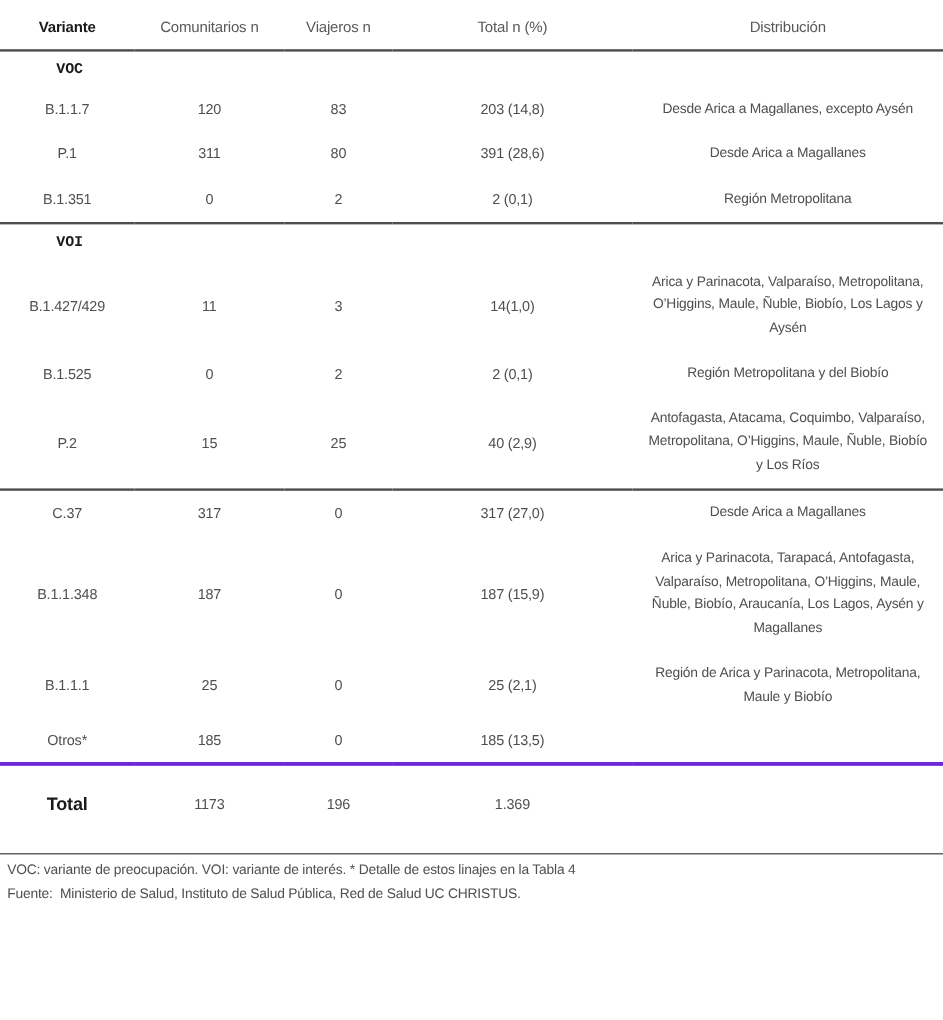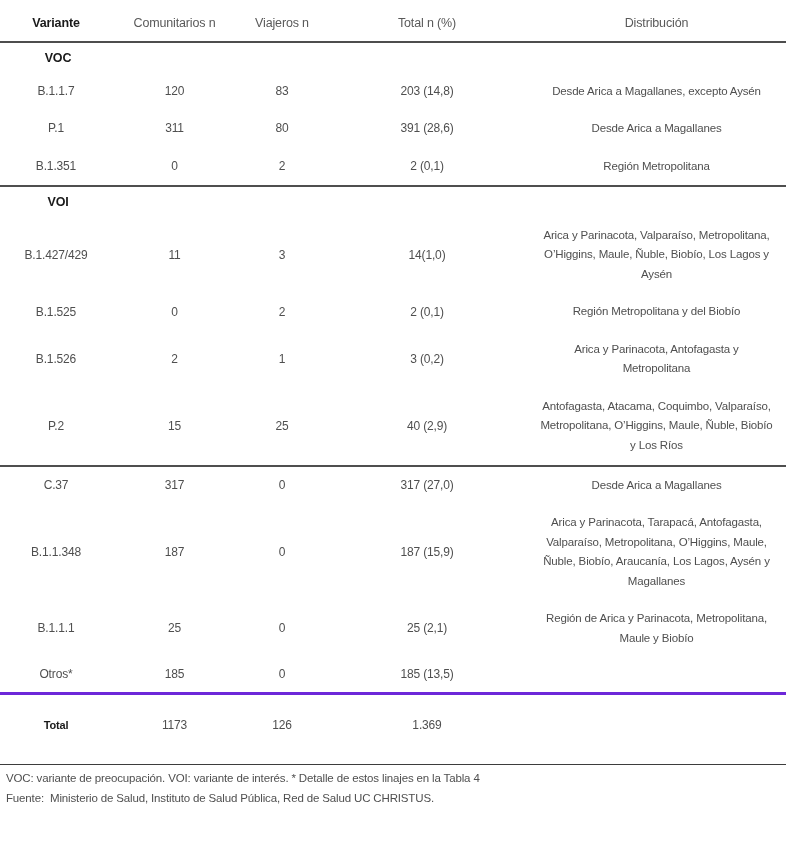--- a/index.html
+++ b/index.html
@@ -43,37 +43,38 @@
     padding: 9px 4px;
     line-height: 1.4;
   }
   td.dist {
     padding: 9px 12px;
     line-height: 1.7;
     font-size: 11.5px;
   }
   tr.section-row td {
     padding: 7px 4px 5px 8px;
+    font-family: Liberation Mono, monospace;
   }
   td.section-label {
     font-weight: 700;
     color: #1a1a1a;
     font-size: 12.5px;
   }
   tr.section-end > td { border-bottom: 2px solid #4f4f4f; }
   tr.section-end-thick > td { border-bottom: 3px solid #6d28d9; }
 
   tr.total-row td {
     padding: 22px 4px 30px 4px;
     font-size: 12px;
   }
   tr.total-row td.total-label {
     font-weight: 700;
     color: #1a1a1a;
-    font-size: 11px;
+    font-size: 15px;
   }
 
   .footnotes {
     border-top: 1px solid #3d3d3d;
     padding: 4px 6px 6px 6px;
     width: 786px;
   }
   .footnote {
     font-size: 11.5px;
     color: #4f4f4f;
@@ -140,27 +141,20 @@
           <td>14(1,0)</td>
           <td class="dist">Arica y Parinacota, Valparaíso, Metropolitana, O’Higgins, Maule, Ñuble, Biobío, Los Lagos y Aysén</td>
         </tr>
         <tr>
           <td>B.1.525</td>
           <td>0</td>
           <td>2</td>
           <td>2 (0,1)</td>
           <td class="dist">Región Metropolitana y del Biobío</td>
         </tr>
-        <tr>
-          <td>B.1.526</td>
-          <td>2</td>
-          <td>1</td>
-          <td>3 (0,2)</td>
-          <td class="dist">Arica y Parinacota, Antofagasta y Metropolitana</td>
-        </tr>
         <tr class="section-end">
           <td>P.2</td>
           <td>15</td>
           <td>25</td>
           <td>40 (2,9)</td>
           <td class="dist">Antofagasta, Atacama, Coquimbo, Valparaíso, Metropolitana, O’Higgins, Maule, Ñuble, Biobío y Los Ríos</td>
         </tr>
         <tr>
           <td>C.37</td>
           <td>317</td>
@@ -187,21 +181,21 @@
           <td>185</td>
           <td>0</td>
           <td>185 (13,5)</td>
           <td class="dist"></td>
         </tr>
       </tbody>
     <tbody>
       <tr class="total-row">
         <td class="total-label">Total</td>
         <td>1173</td>
-        <td>126</td>
+        <td>196</td>
         <td>1.369</td>
         <td class="dist"></td>
       </tr>
     </tbody>
   </table>
 
   <div class="footnotes">
     <div class="footnote">VOC: variante de preocupación. VOI: variante de interés. * Detalle de estos linajes en la Tabla 4</div>
     <div class="footnote">Fuente:  Ministerio de Salud, Instituto de Salud Pública, Red de Salud UC CHRISTUS.</div>
   </div>

